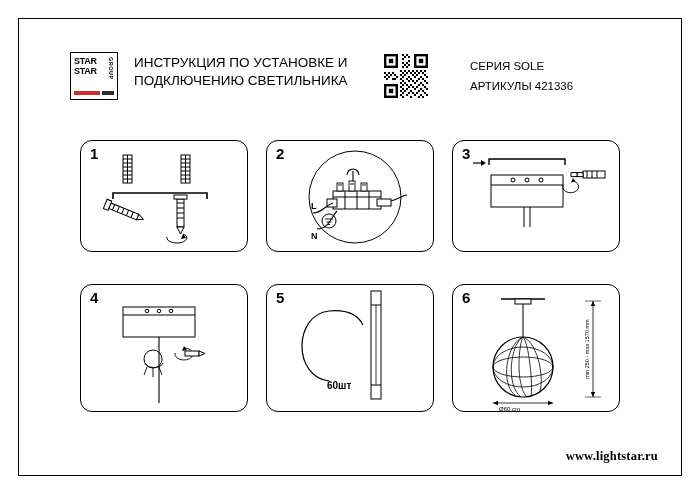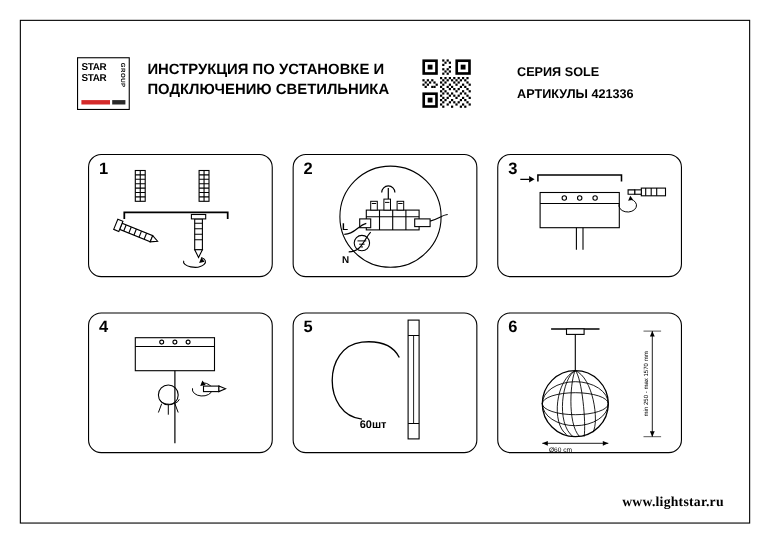--- a/index.html
+++ b/index.html
@@ -87,42 +87,42 @@
     height: 4px;
     background: #2a2a2a;
   }
 
   .title {
     position: absolute;
     left: 64px;
     top: 2px;
     width: 250px;
     font-size: 13.5px;
-    font-weight: bold;
+    font-weight: normal;
     line-height: 18px;
     color: #000000;
   }
 
   .qr {
     position: absolute;
     left: 312px;
     top: 0;
     width: 48px;
     height: 48px;
     background: #ffffff;
   }
 
   .series {
     position: absolute;
     left: 400px;
     top: 4px;
     width: 220px;
     text-align: left;
     font-size: 11.5px;
-    font-weight: bold;
+    font-weight: normal;
     line-height: 20px;
   }
 
   
   .cell {
     position: absolute;
     border: 1px solid #000000;
     border-radius: 12px;
     box-sizing: border-box;
     background: #ffffff;

